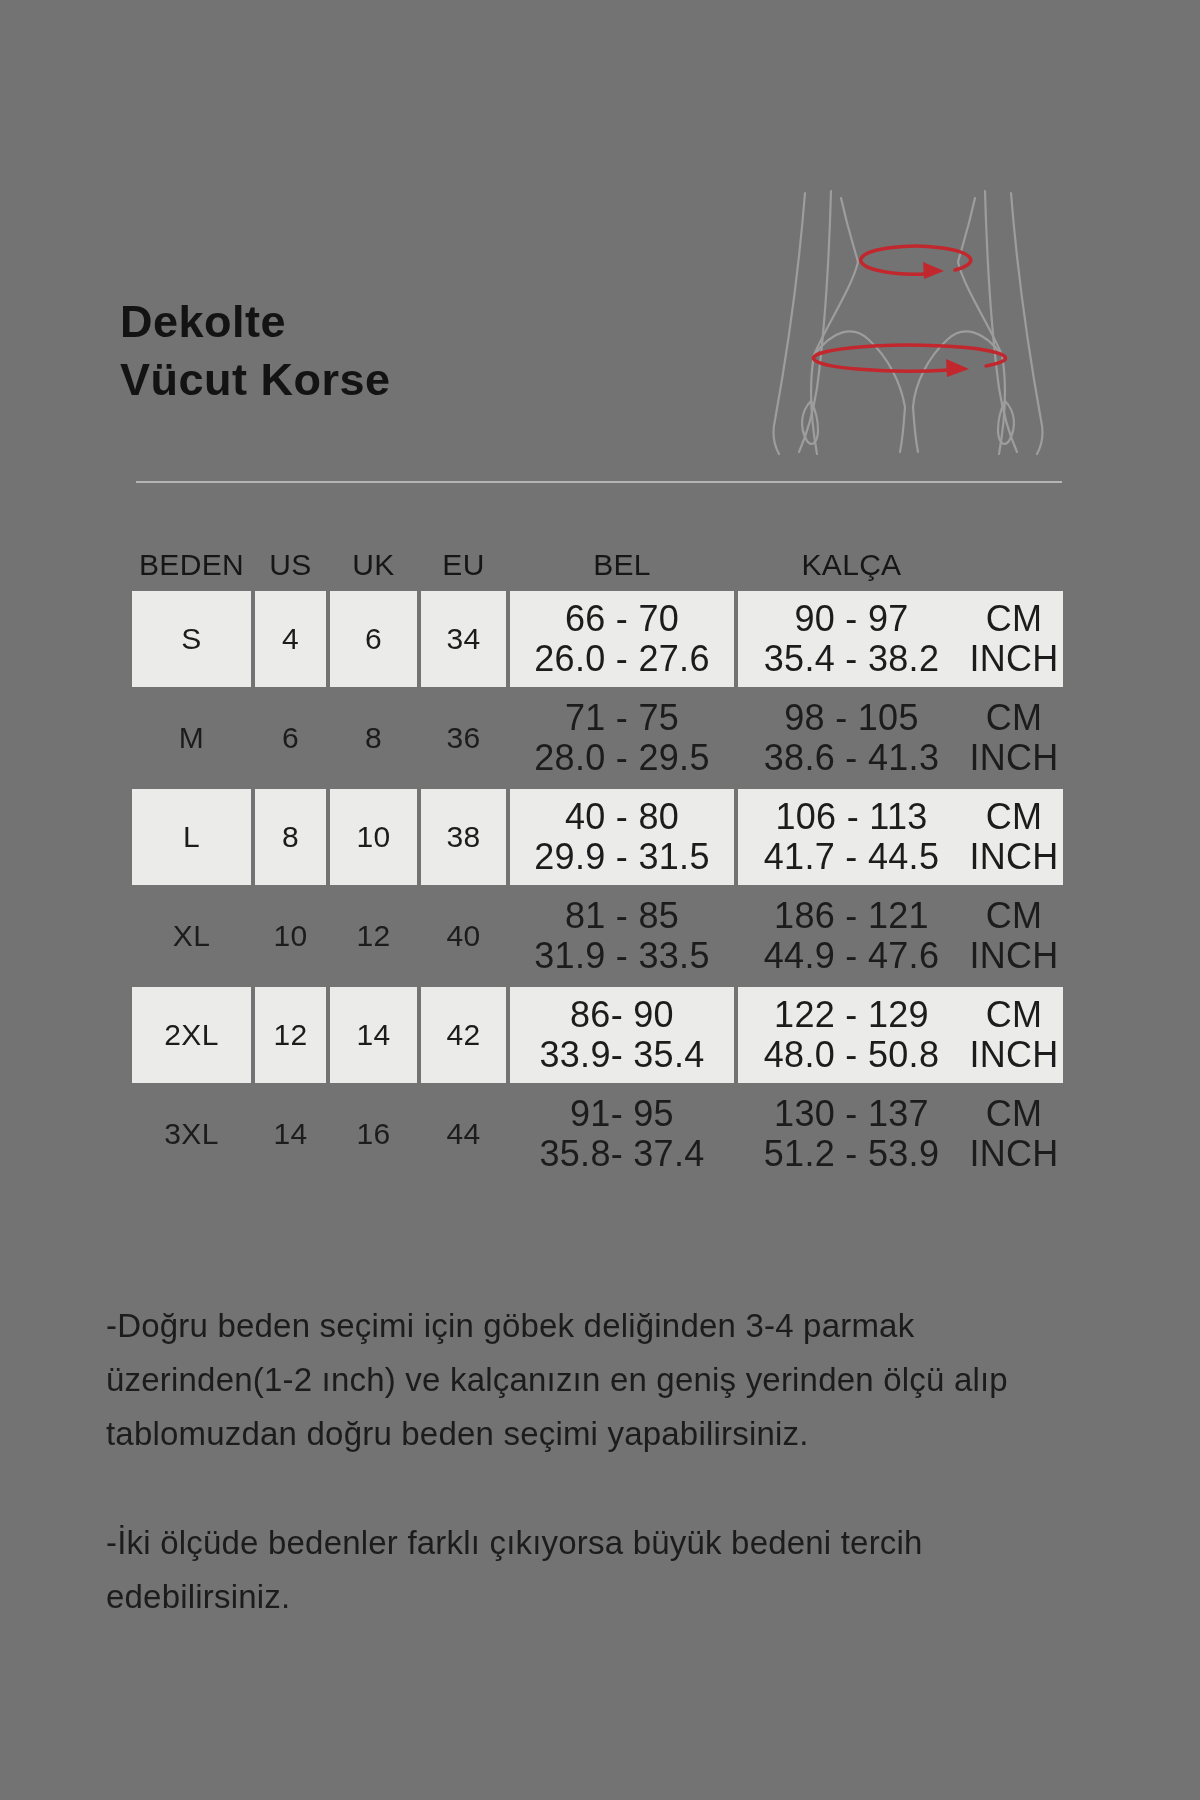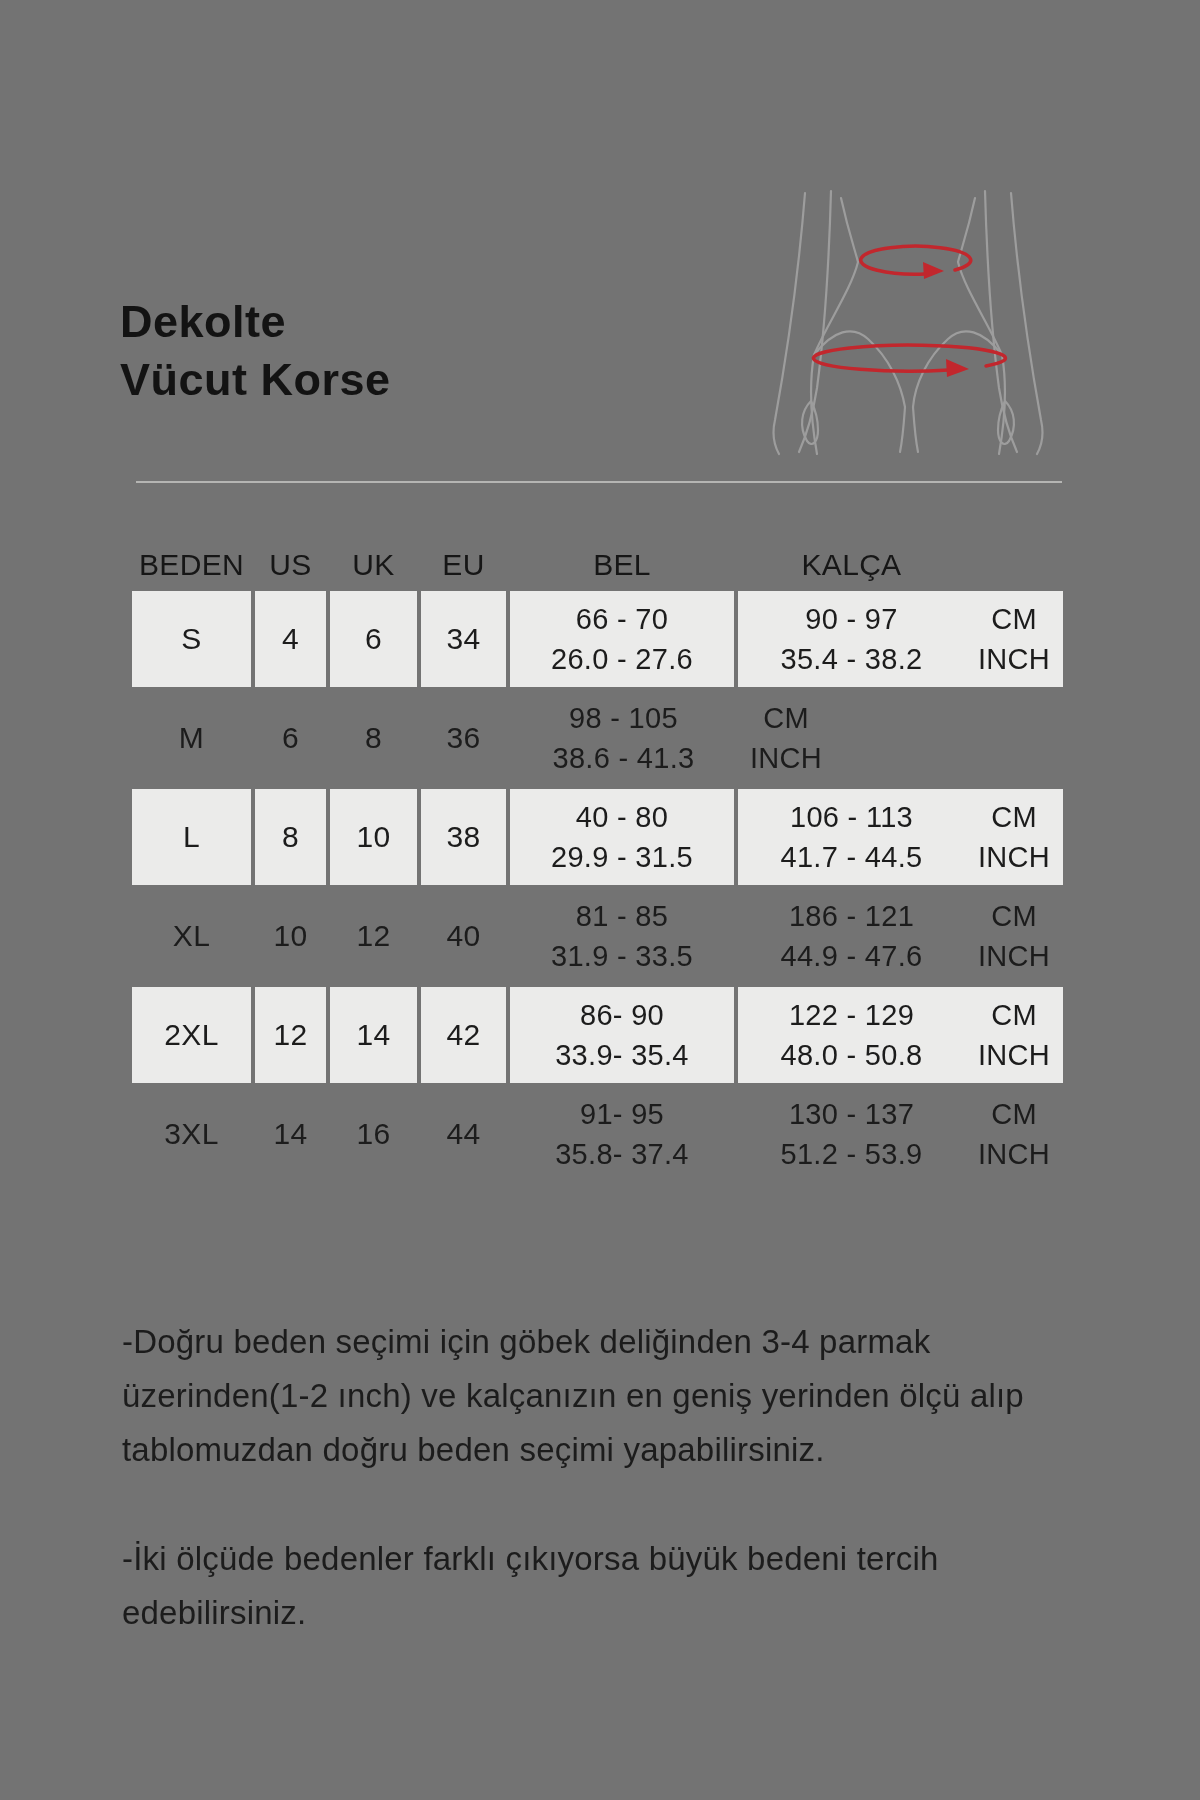--- a/index.html
+++ b/index.html
@@ -19,23 +19,23 @@
   .trow{display:flex;}
   .thead{height:44px;margin-bottom:4px;font-weight:400;font-size:26px;letter-spacing:.5px;color:#161616;}
   .thead .cell,.thead .merged{background:transparent;}
   .drow{height:96px;margin-bottom:3px;}
   .cell{display:flex;flex-direction:column;align-items:center;justify-content:center;
         text-align:center;font-size:30px;letter-spacing:.3px;}
   .gap{margin-right:4px;}
   .w-beden{width:119px}.w-us{width:71px}.w-uk{width:87px}.w-eu{width:85px}
   .w-bel{width:224px}.w-merged{width:325px}.w-kalca{width:227px}.w-unit{width:98px}
   .merged{display:flex;}
-  .two span{display:block;font-size:29px;line-height:40px;}
+  .two span{display:block;font-size:36px;line-height:40px;}
   .drow.shaded > .cell,.drow.shaded > .merged{background:var(--shade);}
-  .note{position:absolute;left:106px;width:1020px;margin:16px;font-size:33px;line-height:54px;
+  .note{position:absolute;left:106px;width:1020px;margin:0;font-size:33px;line-height:54px;
         letter-spacing:.2px;white-space:pre-line;color:var(--text);}
   .note-1{top:1299px;}
   .note-2{top:1516px;}
 </style>
 </head>
 <body>
 
 <div class="page">
 
   <h1 class="title">Dekolte
@@ -99,20 +99,24 @@
               <span class="">CM</span>
               <span class="">INCH</span>
             </div>
           </div>
         </div>
         <div class="trow drow">
           <div class="cell gap w-beden">M</div>
           <div class="cell gap w-us">6</div>
           <div class="cell gap w-uk">8</div>
           <div class="cell gap w-eu">36</div>
+          <div class="cell two gap w-bel">
+            <span class="">71 - 75</span>
+            <span class="">28.0 - 29.5</span>
+          </div>
           <div class="merged w-merged">
             <div class="cell two w-kalca">
               <span class="">98 - 105</span>
               <span class="">38.6 - 41.3</span>
             </div>
             <div class="cell two w-unit">
               <span class="">CM</span>
               <span class="">INCH</span>
             </div>
           </div>

